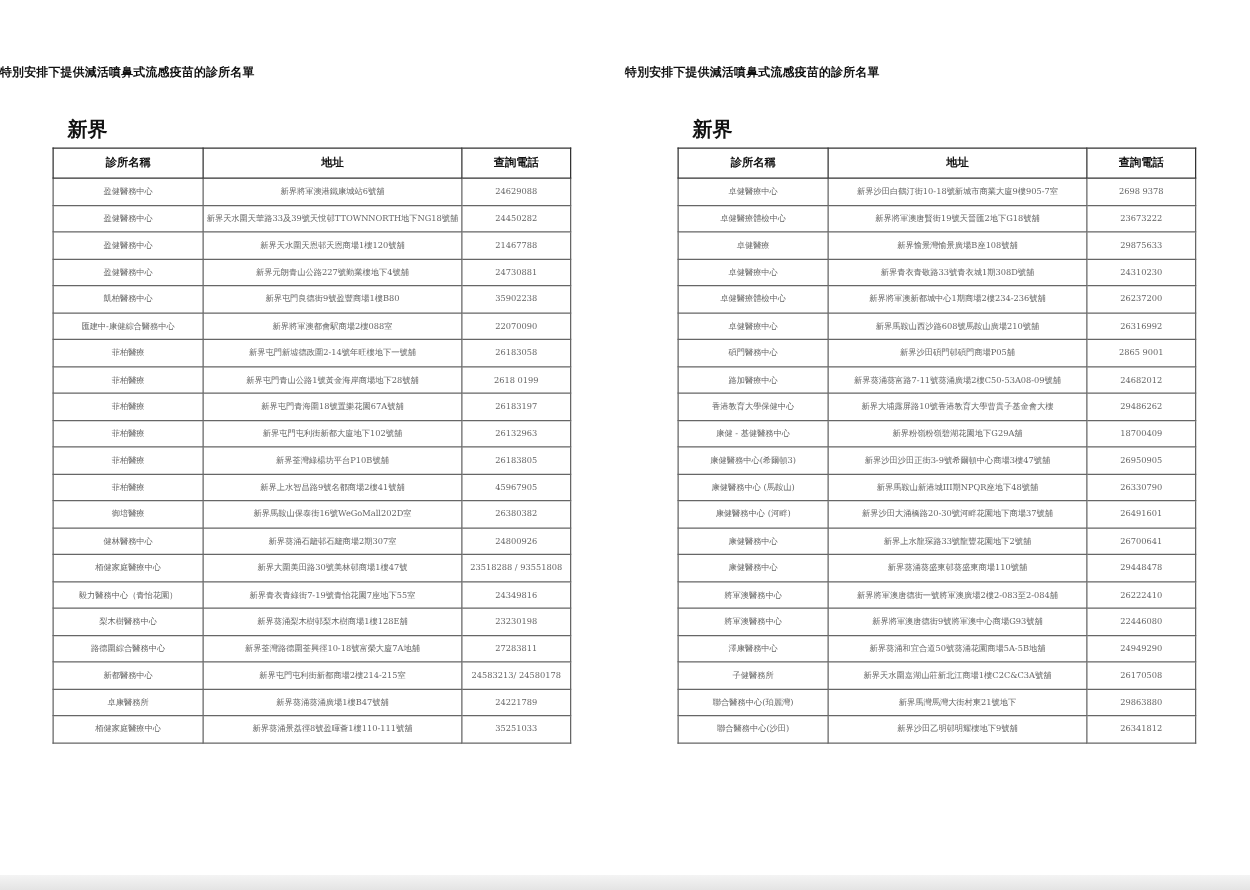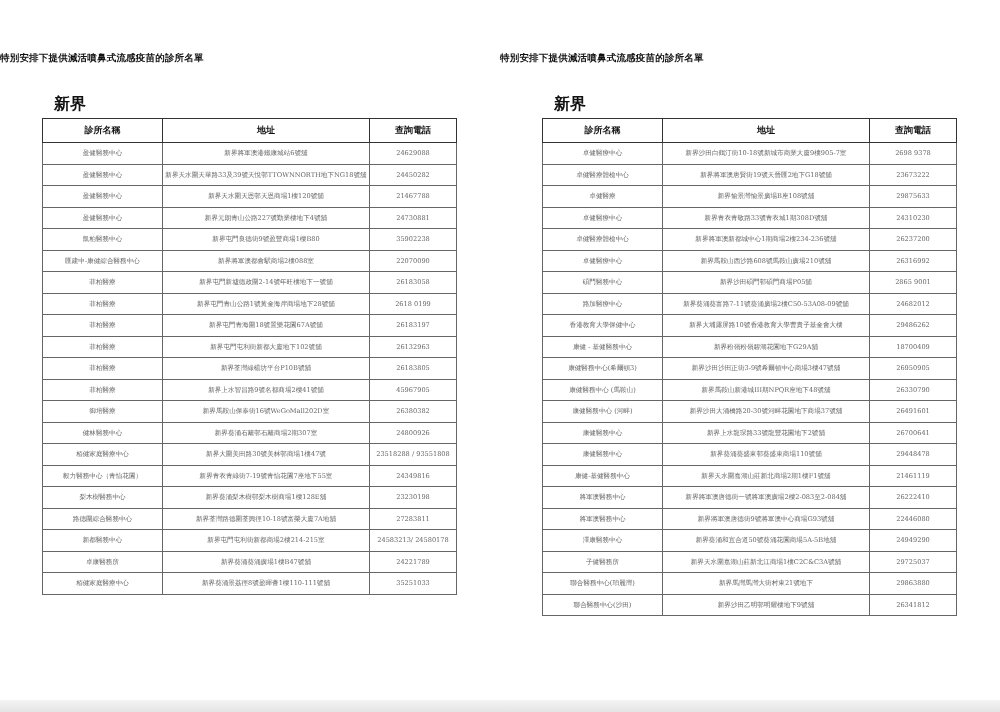--- a/index.html
+++ b/index.html
@@ -274,43 +274,38 @@
           <td>康健醫務中心</td>
           <td>新界上水龍琛路33號龍豐花園地下2號舖</td>
           <td>26700641</td>
         </tr>
         <tr>
           <td>康健醫務中心</td>
           <td>新界葵涌葵盛東邨葵盛東商場110號舖</td>
           <td>29448478</td>
         </tr>
         <tr>
-          <td>康健-基健醫務中心</td>
-          <td>新界天水圍嘉湖山莊新北商場2期1樓F1號舖</td>
-          <td>21461119</td>
-        </tr>
-        <tr>
           <td>將軍澳醫務中心</td>
           <td>新界將軍澳唐德街一號將軍澳廣場2樓2-083至2-084舖</td>
           <td>26222410</td>
         </tr>
         <tr>
           <td>將軍澳醫務中心</td>
           <td>新界將軍澳唐德街9號將軍澳中心商場G93號舖</td>
           <td>22446080</td>
         </tr>
         <tr>
           <td>澤康醫務中心</td>
           <td>新界葵涌和宜合道50號葵涌花園商場5A-5B地舖</td>
           <td>24949290</td>
         </tr>
         <tr>
           <td>子健醫務所</td>
           <td>新界天水圍嘉湖山莊新北江商場1樓C2C&amp;C3A號舖</td>
-          <td>29725037</td>
+          <td>26170508</td>
         </tr>
         <tr>
           <td>聯合醫務中心(珀麗灣)</td>
           <td>新界馬灣馬灣大街村東21號地下</td>
           <td>29863880</td>
         </tr>
         <tr>
           <td>聯合醫務中心(沙田)</td>
           <td>新界沙田乙明邨明耀樓地下9號舖</td>
           <td>26341812</td>

